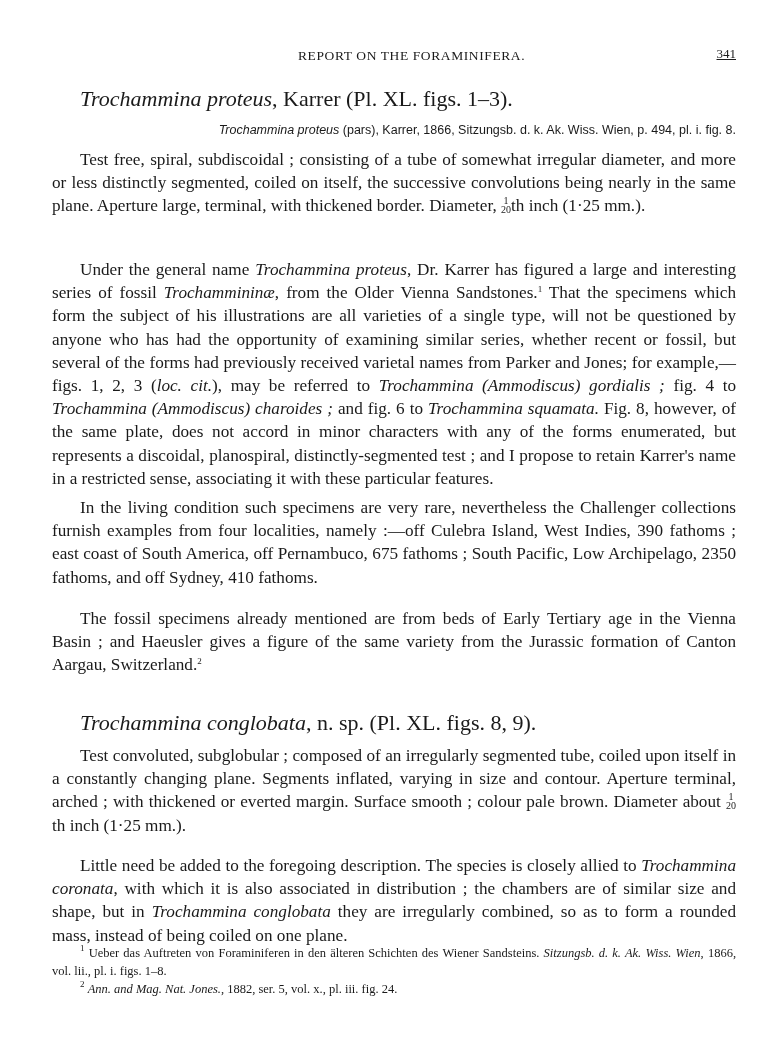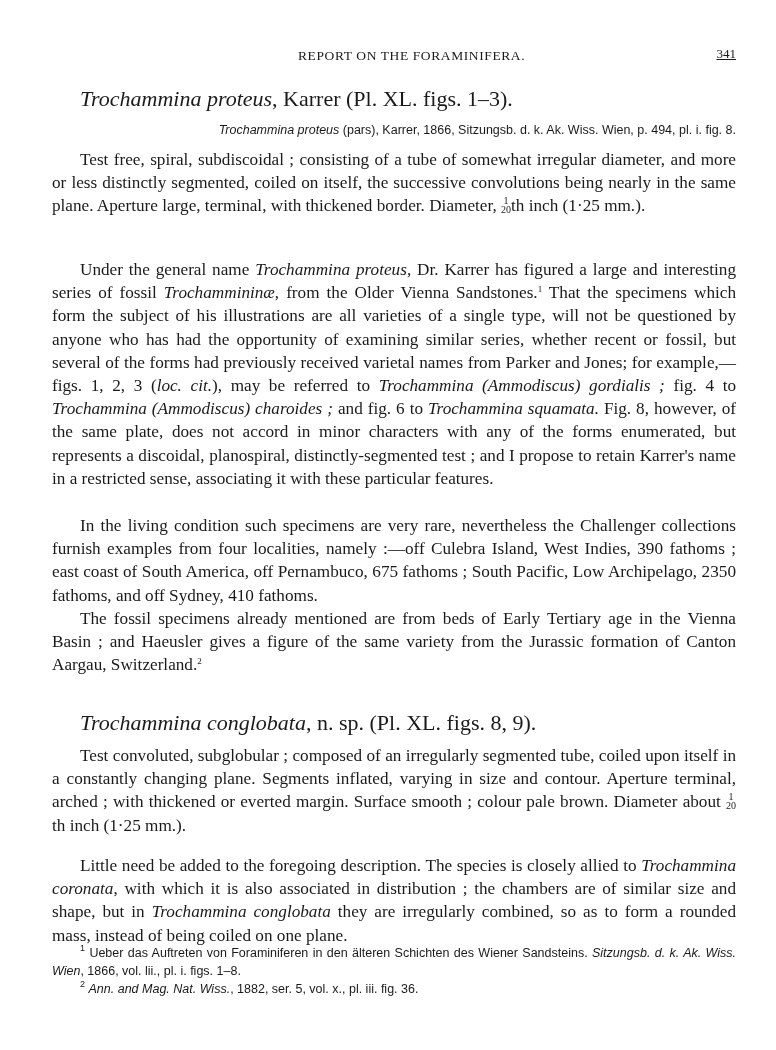--- a/index.html
+++ b/index.html
@@ -12,21 +12,21 @@
   .rh-page { position: absolute; right: 0; top: -2px; font-size: 13px; font-family: "Liberation Serif", serif; text-decoration: underline; }
   .species-head { position: absolute; left: 28px; font-size: 22px; font-family: "Liberation Serif", serif; }
   .synonymy { position: absolute; right: 0; top: 123px; font-size: 12.5px; font-family: Liberation Sans, sans-serif; }
   .para { position: absolute; left: 0; width: 684px; font-family: "Liberation Serif", serif;
           font-size: 17.2px; line-height: 23.2px; text-align: justify; margin: 0; }
   .para .ind { display: inline-block; width: 28px; }
   i, .it { font-style: italic; }
   sup { font-size: 9px; vertical-align: 6px; line-height: 0; }
   .frac { display: inline-block; font-size: 10px; line-height: 9px; vertical-align: -2px; text-align: center; }
   .frac span { display: block; }
-  .fn { position: absolute; left: 0; width: 684px; font-family: Liberation Sans, sans-serif;
+  .fn { position: absolute; left: 0; width: 684px; font-family: Liberation Serif, serif;
         font-size: 12.5px; line-height: 18px; text-align: justify; margin: 0; }
 </style>
 </head>
 <body>
 
 <div class="page">
 
   <div class="running-head">
     <span class="rh-title">REPORT ON THE FORAMINIFERA.</span>
     <span class="rh-page">341</span>
@@ -41,21 +41,21 @@
   </div>
 
   <p class="para" style="top:148px;">
     <span class="ind"></span><span>Test free, spiral, subdiscoidal ; consisting of a tube of somewhat irregular diameter, and more or less distinctly segmented, coiled on itself, the successive convolutions being nearly in the same plane.  Aperture large, terminal, with thickened border.  Diameter, </span><span class="frac"><span>1</span><span>20</span></span><span>th inch (1·25 mm.).</span>
   </p>
 
   <p class="para" style="top:258px;">
     <span class="ind"></span><span>Under the general name </span><i>Trochammina proteus</i><span>, Dr. Karrer has figured a large and interesting series of fossil </span><i>Trochammininæ</i><span>, from the Older Vienna Sandstones.</span><sup>1</sup><span>  That the specimens which form the subject of his illustrations are all varieties of a single type, will not be questioned by anyone who has had the opportunity of examining similar series, whether recent or fossil, but several of the forms had previously received varietal names from Parker and Jones;  for example,—figs. 1, 2, 3 (</span><i>loc. cit.</i><span>), may be referred to </span><i>Trochammina (Ammodiscus) gordialis ;</i><span>  fig. 4 to </span><i>Trochammina (Ammodiscus) charoides ;</i><span> and fig. 6 to </span><i>Trochammina squamata.</i><span>   Fig. 8, however, of the same plate, does not accord in minor characters with any of the forms enumerated, but represents a discoidal, planospiral, distinctly-segmented test ; and I propose to retain Karrer's name in a restricted sense, associating it with these particular features.</span>
   </p>
 
-  <p class="para" style="top:514px;">
+  <p class="para" style="top:496px;">
     <span class="ind"></span><span>In the living condition such specimens are very rare, nevertheless the Challenger collections furnish examples from four localities, namely :—off Culebra Island, West Indies, 390 fathoms ; east coast of South America, off Pernambuco, 675 fathoms ; South Pacific, Low Archipelago, 2350 fathoms, and off Sydney, 410 fathoms.</span>
   </p>
 
   <p class="para" style="top:607px;">
     <span class="ind"></span><span>The fossil specimens already mentioned are from beds of Early Tertiary age in the Vienna Basin ; and Haeusler gives a figure of the same variety from the Jurassic formation of Canton Aargau, Switzerland.</span><sup>2</sup>
   </p>
 
   <div class="species-head" style="top:710px;">
     <i>Trochammina conglobata</i><span>, n. sp. (Pl. XL. figs. 8, 9).</span>
   </div>
@@ -66,16 +66,16 @@
 
   <p class="para" style="top:854px;">
     <span class="ind"></span><span>Little need be added to the foregoing description.  The species is closely allied to </span><i>Trochammina coronata</i><span>, with which it is also associated in distribution ;  the chambers are of similar size and shape, but in </span><i>Trochammina conglobata</i><span> they are irregularly combined, so as to form a rounded mass, instead of being coiled on one plane.</span>
   </p>
 
   <p class="fn" style="top:944px;">
     <span class="ind" style="display:inline-block;width:28px;"></span><sup>1</sup><span> Ueber das Auftreten von Foraminiferen in den älteren Schichten des Wiener Sandsteins.  </span><i>Sitzungsb. d. k. Ak. Wiss. Wien</i><span>, 1866, vol. lii., pl. i. figs. 1–8.</span>
   </p>
 
   <p class="fn" style="top:980px;">
-    <span style="display:inline-block;width:28px;"></span><sup>2</sup> <i>Ann. and Mag. Nat. Wiss.</i><span>, 1882, ser. 5, vol. x., pl. iii. fig. 36.</span>
+    <span style="display:inline-block;width:28px;"></span><sup>2</sup> <i>Ann. and Mag. Nat. Jones.</i><span>, 1882, ser. 5, vol. x., pl. iii. fig. 24.</span>
   </p>
 
 </div>
 
 </body></html>

